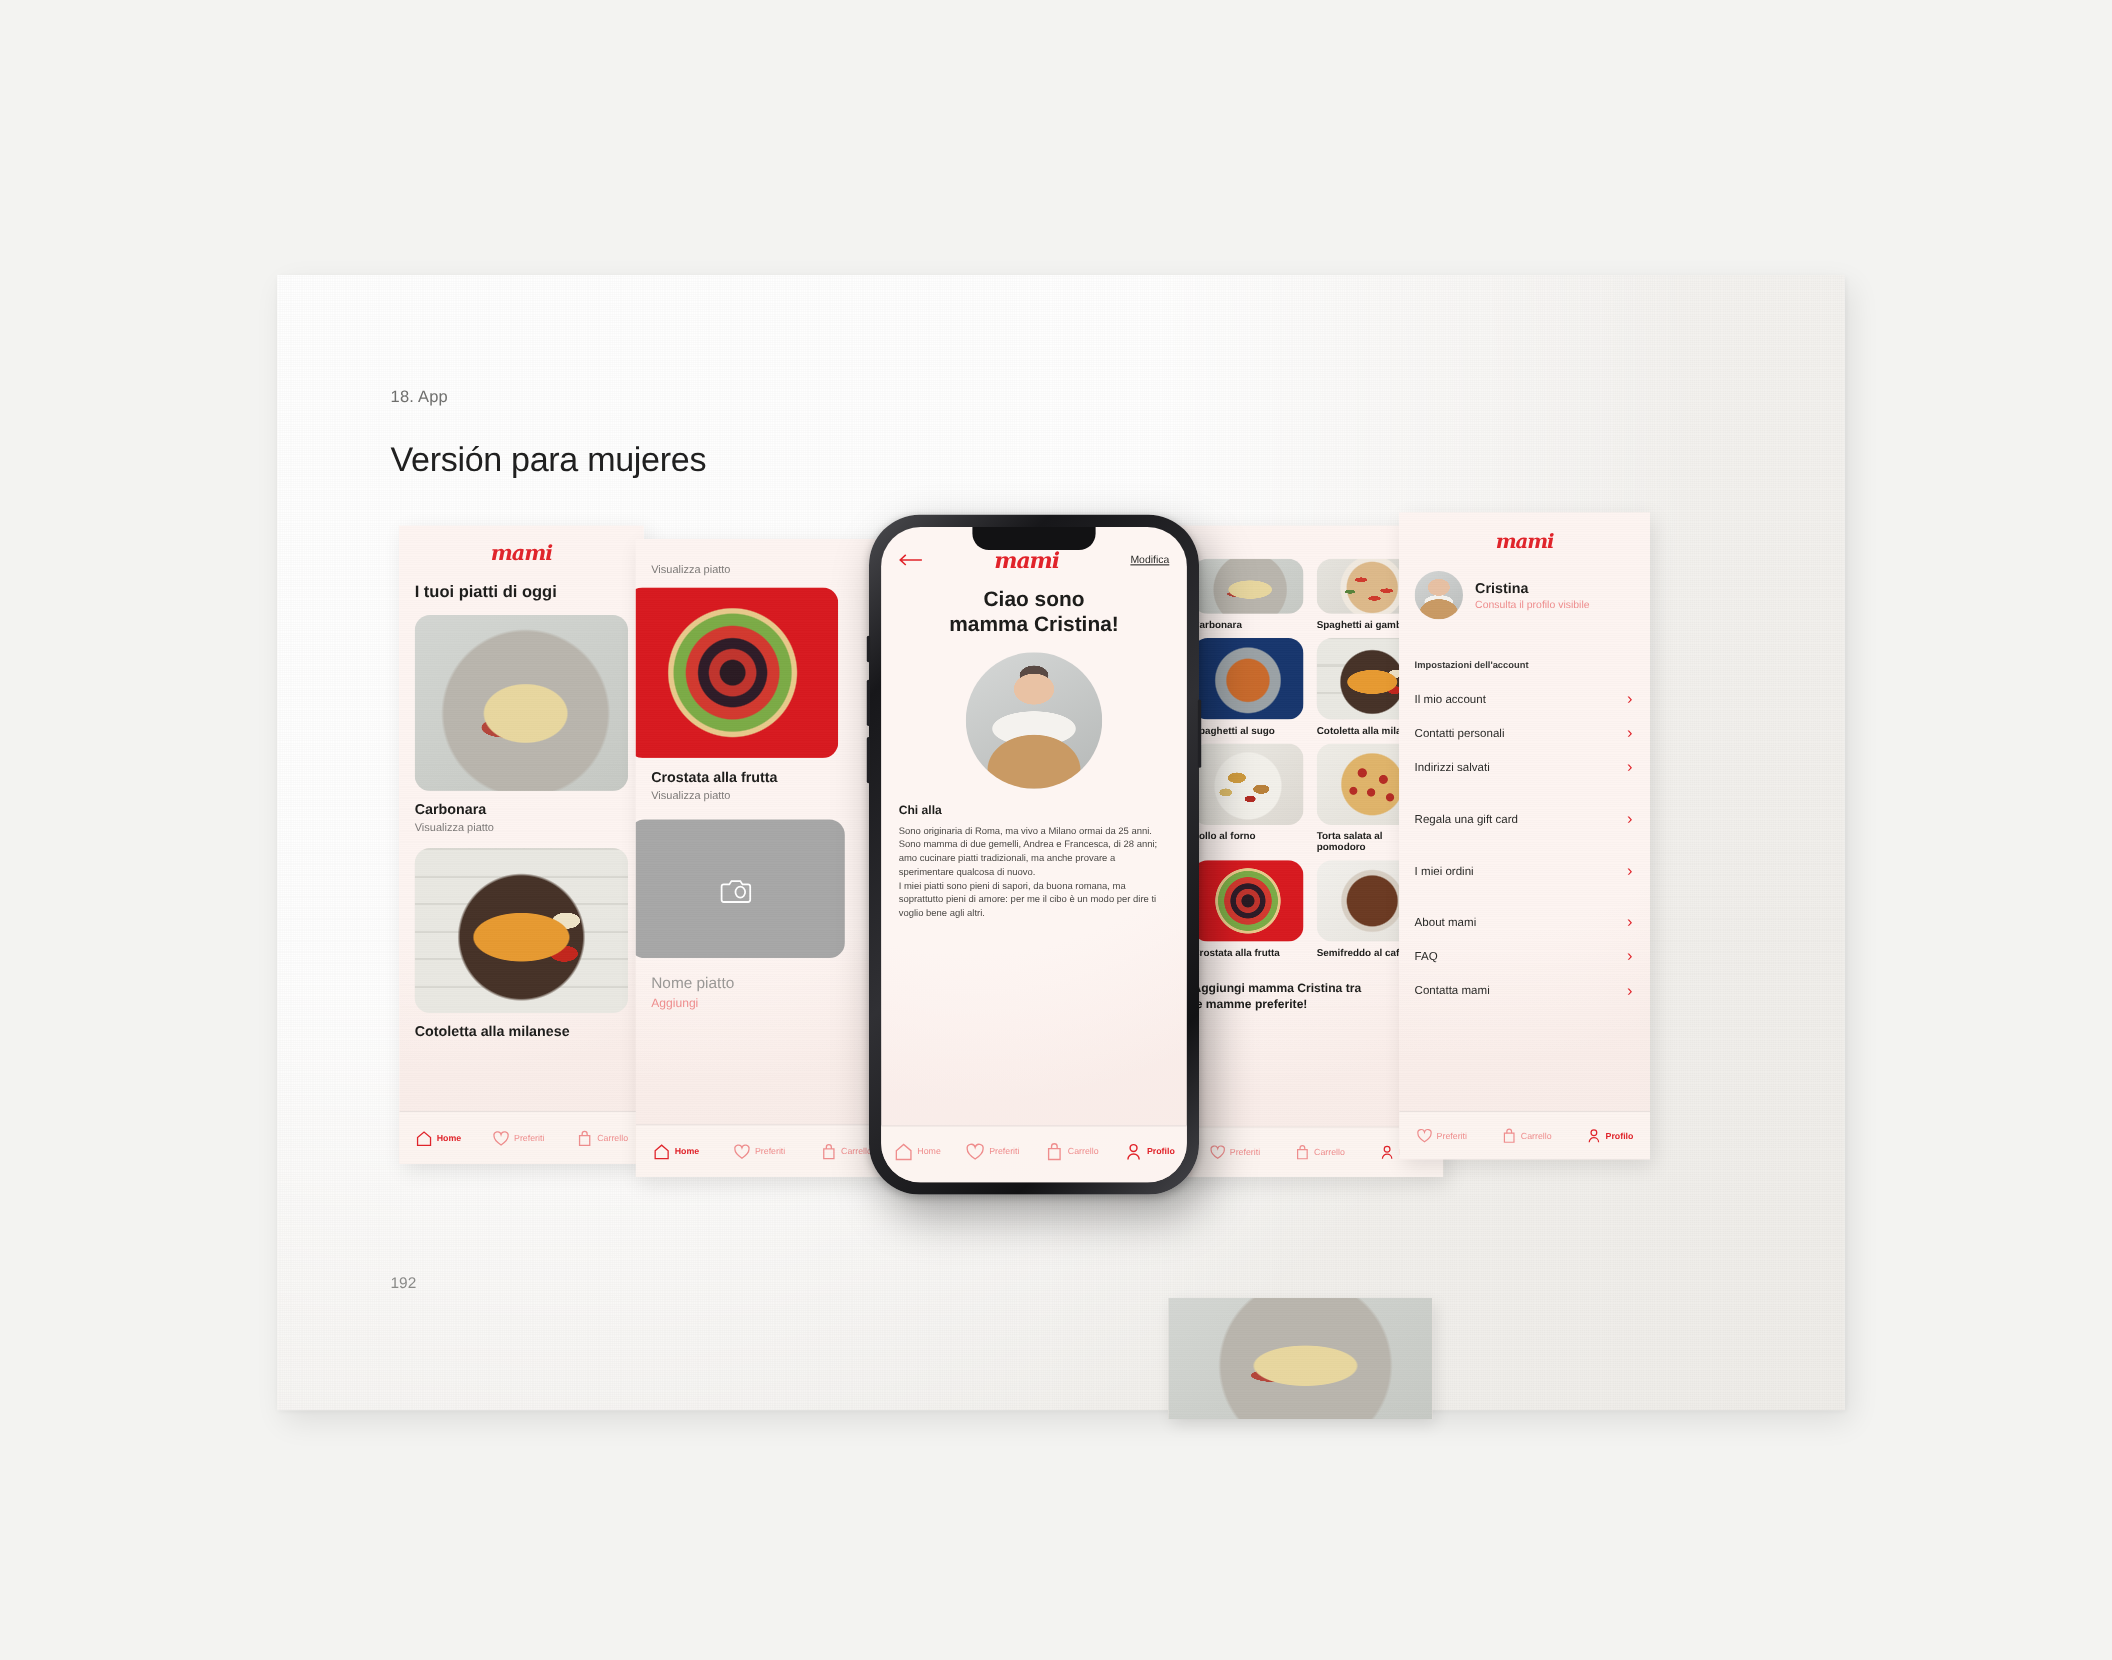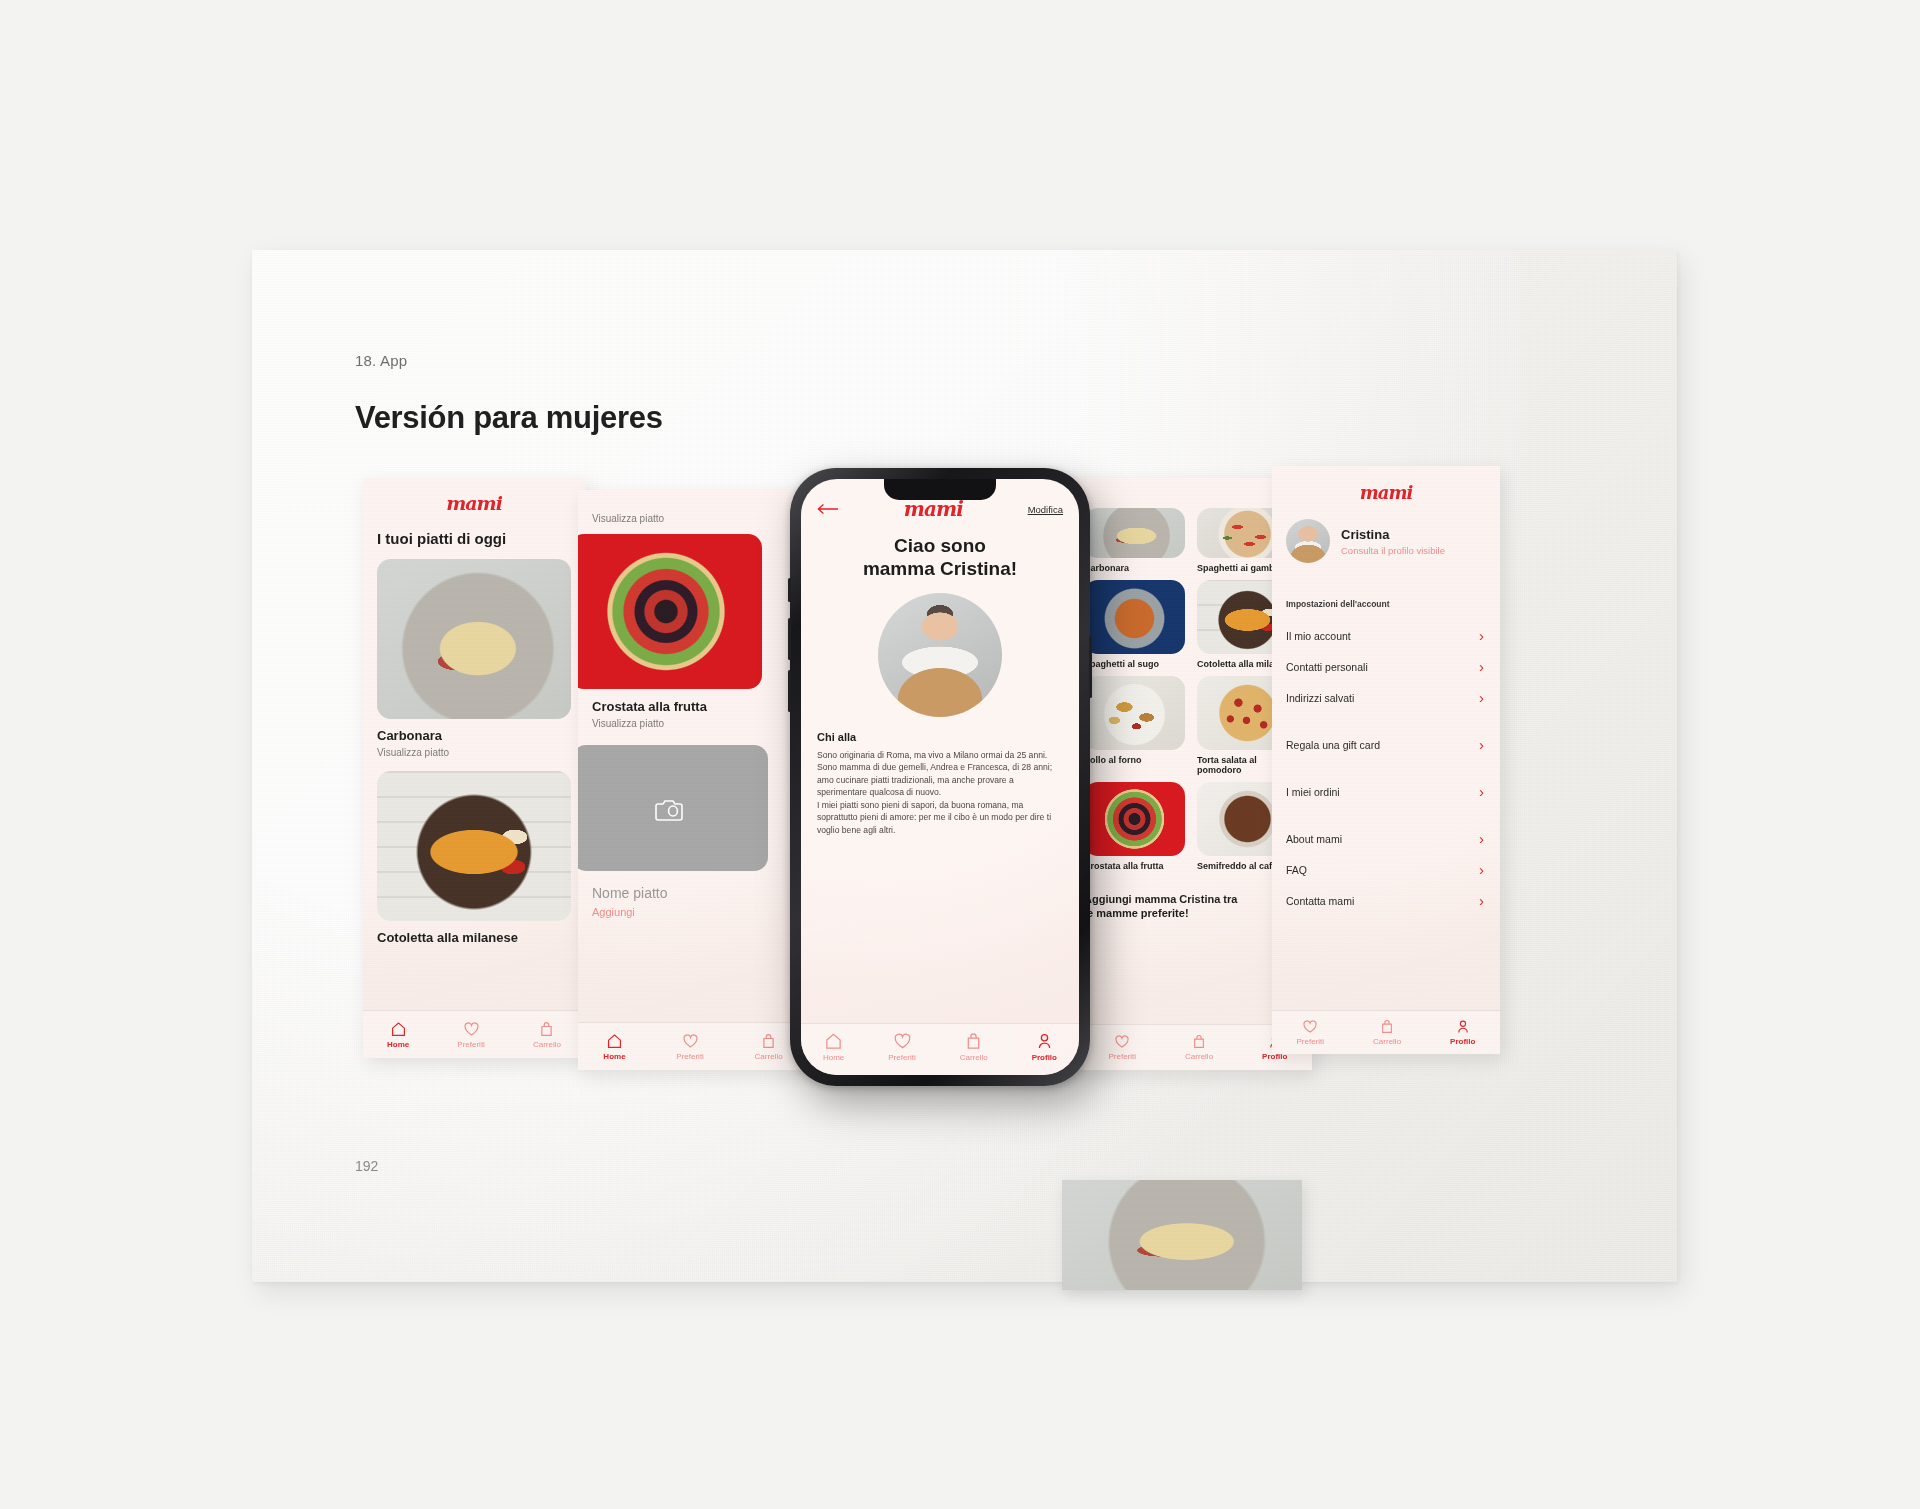--- a/index.html
+++ b/index.html
@@ -28,21 +28,21 @@
       repeating-linear-gradient(90deg, rgba(0,0,0,.012) 0 1px, rgba(255,255,255,.01) 1px 2px);
     opacity:.9;
   }
 
   .sec-label{
     position:absolute; left:355px; top:352px;
     font-size:15px; color:#6f6f6d; letter-spacing:.2px;
   }
   .page-title{
     position:absolute; left:355px; top:400px;
-    font-size:31px; font-weight:bold; color:#202020; letter-spacing:-.3px;
+    font-size:31px; font-weight:normal; color:#202020; letter-spacing:-.3px;
   }
   .page-num{
     position:absolute; left:355px; top:1158px;
     font-size:14px; color:#8a8a88;
   }
 
   
   .screen{
     position:absolute;
     background:
@@ -138,21 +138,21 @@
       linear-gradient(140deg,#f2f0ec,#e6e3dd);
   }
 
   
   .navbar{
     position:absolute; left:0; right:0; bottom:0;
     display:flex; align-items:center; justify-content:space-around;
     border-top:1px solid rgba(0,0,0,.08);
     background:rgba(253,244,241,.86);
   }
-  .nav-item{ display:flex; flex-direction:column; align-items:center; gap:3px; }
+  .nav-item{ display:flex; flex-direction:row; align-items:center; gap:3px; }
   .nav-item .lbl{ font-size:8px; color:#ef8d8d; }
   .nav-item.active .lbl{ color:#e1232a; font-weight:bold; }
   .nav-item svg{ display:block; }
 
   
   .phone{
     position:absolute; left:790px; top:468px;
     width:300px; height:618px;
     border-radius:46px;
     background:linear-gradient(135deg,#4c4c50 0%, #17171a 18%, #303034 50%, #121214 82%, #45454a 100%);

